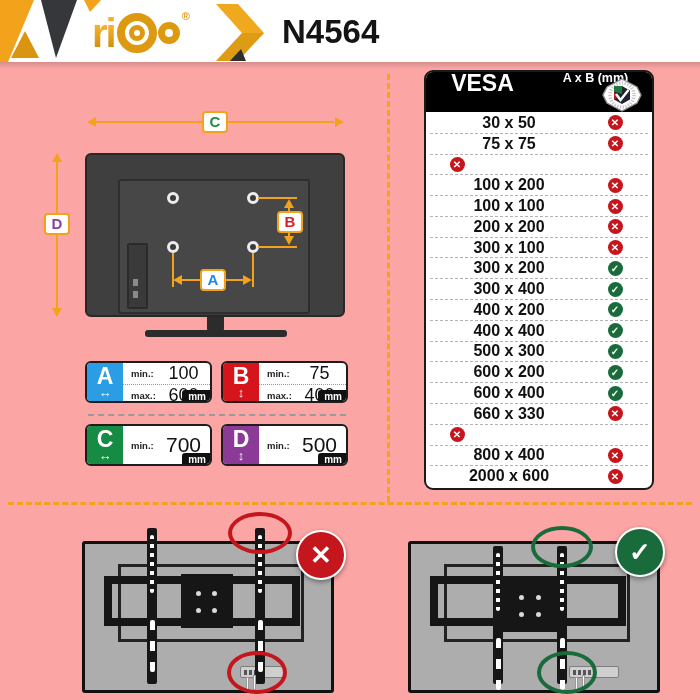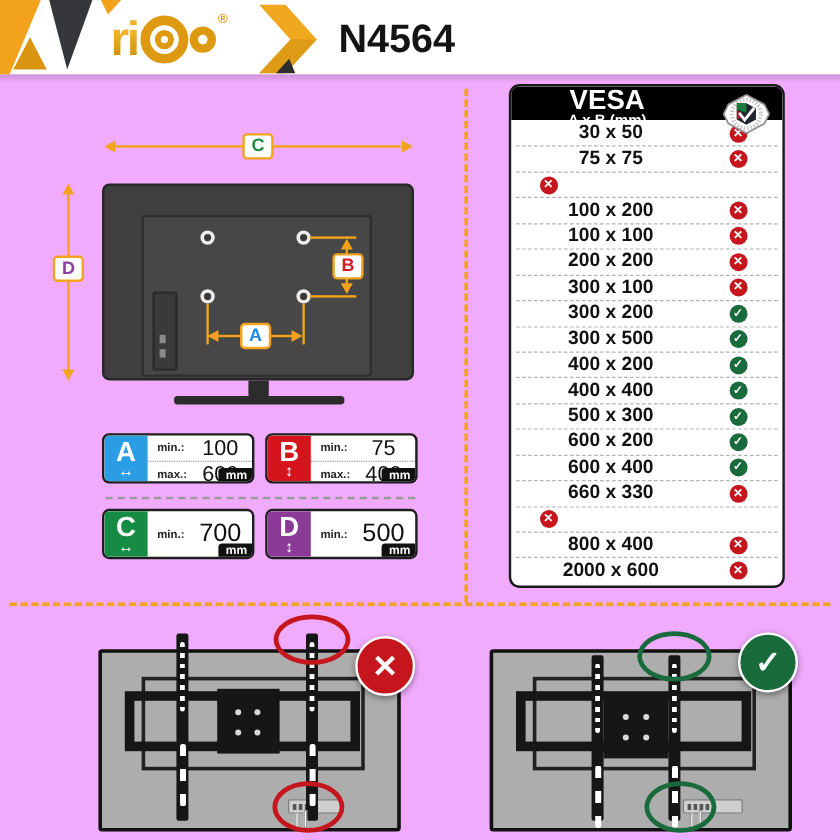--- a/index.html
+++ b/index.html
@@ -4,21 +4,21 @@
 <style>
   :root{
     --accent:#F2A31B; --accent_dark:#C8860D; --dark:#35373B;
     --tv_dark:#3F3F3F; --red:#C4161C; --green:#1A6B3B;
     --blue:#2B9DE4; --purple:#8B3A98;
     --label_green:#1E8E3E; --label_purple:#8E3F9E; --label_blue:#1E88E5; --label_red:#D21F26;
     --gray_tv:#ADADAD; --gold:#DD9A10;
   }
   *{margin:0;padding:0;box-sizing:border-box;}
   body{background:#e9e9e9;font-family:"Liberation Sans",sans-serif;}
-  .canvas{position:relative;width:700px;height:700px;background:#f0abfc;overflow:hidden;margin:0 auto;}
+  .canvas{position:relative;width:700px;height:700px;background:#fca5a5;overflow:hidden;margin:0 auto;}
 
   
   .header{position:absolute;left:0;top:0;width:700px;height:62px;background:#fff;}
   .header-shadow{position:absolute;left:0;top:62px;width:700px;height:7px;
     background:linear-gradient(#00000026,transparent);}
   .corner-svg{position:absolute;left:0;top:0;}
   .chevron-svg{position:absolute;left:214px;top:3px;}
   .logo{position:absolute;left:92px;top:10px;height:46px;display:flex;align-items:center;}
   .logo-ri{font-size:40px;font-weight:bold;letter-spacing:-2px;color:var(--gold);
     background:linear-gradient(#F1B12A 35%,#C8860D);-webkit-background-clip:text;background-clip:text;
@@ -72,22 +72,22 @@
   .dim-box.single .vrow .val{font-size:21px;}
   .unit-badge{position:absolute;right:-2px;bottom:-2px;background:#111;color:#fff;font-size:10px;
     font-weight:bold;padding:1px 6px;border-radius:3px;z-index:2;}
   .key.blue{background:var(--blue);} .key.red{background:#D6141C;}
   .key.green{background:#168B43;} .key.purple{background:var(--purple);}
   .boxes-sep{position:absolute;left:88px;top:414px;width:258px;height:0;border-top:2px dashed #9a9a9a;}
 
   
   .vesa-table{position:absolute;left:424px;top:70px;width:230px;height:420px;background:#fff;
     border:2.5px solid #1a1a1a;border-radius:9px;overflow:hidden;display:flex;flex-direction:column;}
-  .vesa-head{background:#000;color:#fff;height:28px;position:relative;flex:none;
-    display:flex;flex-direction:column;justify-content:space-between;padding-left:0;}
+  .vesa-head{background:#000;color:#fff;height:40px;position:relative;flex:none;
+    display:flex;flex-direction:row;justify-content:space-between;padding-left:0;}
   .vesa-title{font-size:23px;font-weight:bold;line-height:22px;text-align:center;width:160px;}
   .vesa-sub{font-size:12.5px;font-weight:bold;line-height:13px;text-align:center;width:160px;}
   .vesa-badge{position:absolute;right:10px;top:6px;}
   .vesa-rows{flex:1;display:flex;flex-direction:column;padding:1px 4px 2px 4px;}
   .vesa-row{flex:1;display:flex;align-items:center;}
   .vesa-row + .vesa-row{border-top:1.6px dashed #b3b3b3;}
   .vesa-size{width:158px;text-align:center;font-size:16px;font-weight:bold;color:#111;letter-spacing:0;}
   .vesa-icon{width:54px;display:flex;justify-content:center;}
   .vesa-icon span{width:15px;height:15px;border-radius:50%;color:#fff;font-size:10px;font-weight:bold;
     display:flex;align-items:center;justify-content:center;line-height:15px;}
@@ -312,21 +312,21 @@
             <span>✕</span>
           </span>
         </div>
         <div class="vesa-row">
           <span class="vesa-size">300 x 200</span>
           <span class="vesa-icon ok">
             <span>✓</span>
           </span>
         </div>
         <div class="vesa-row">
-          <span class="vesa-size">300 x 500</span>
+          <span class="vesa-size">300 x 400</span>
           <span class="vesa-icon ok">
             <span>✓</span>
           </span>
         </div>
         <div class="vesa-row">
           <span class="vesa-size">400 x 200</span>
           <span class="vesa-icon ok">
             <span>✓</span>
           </span>
         </div>

